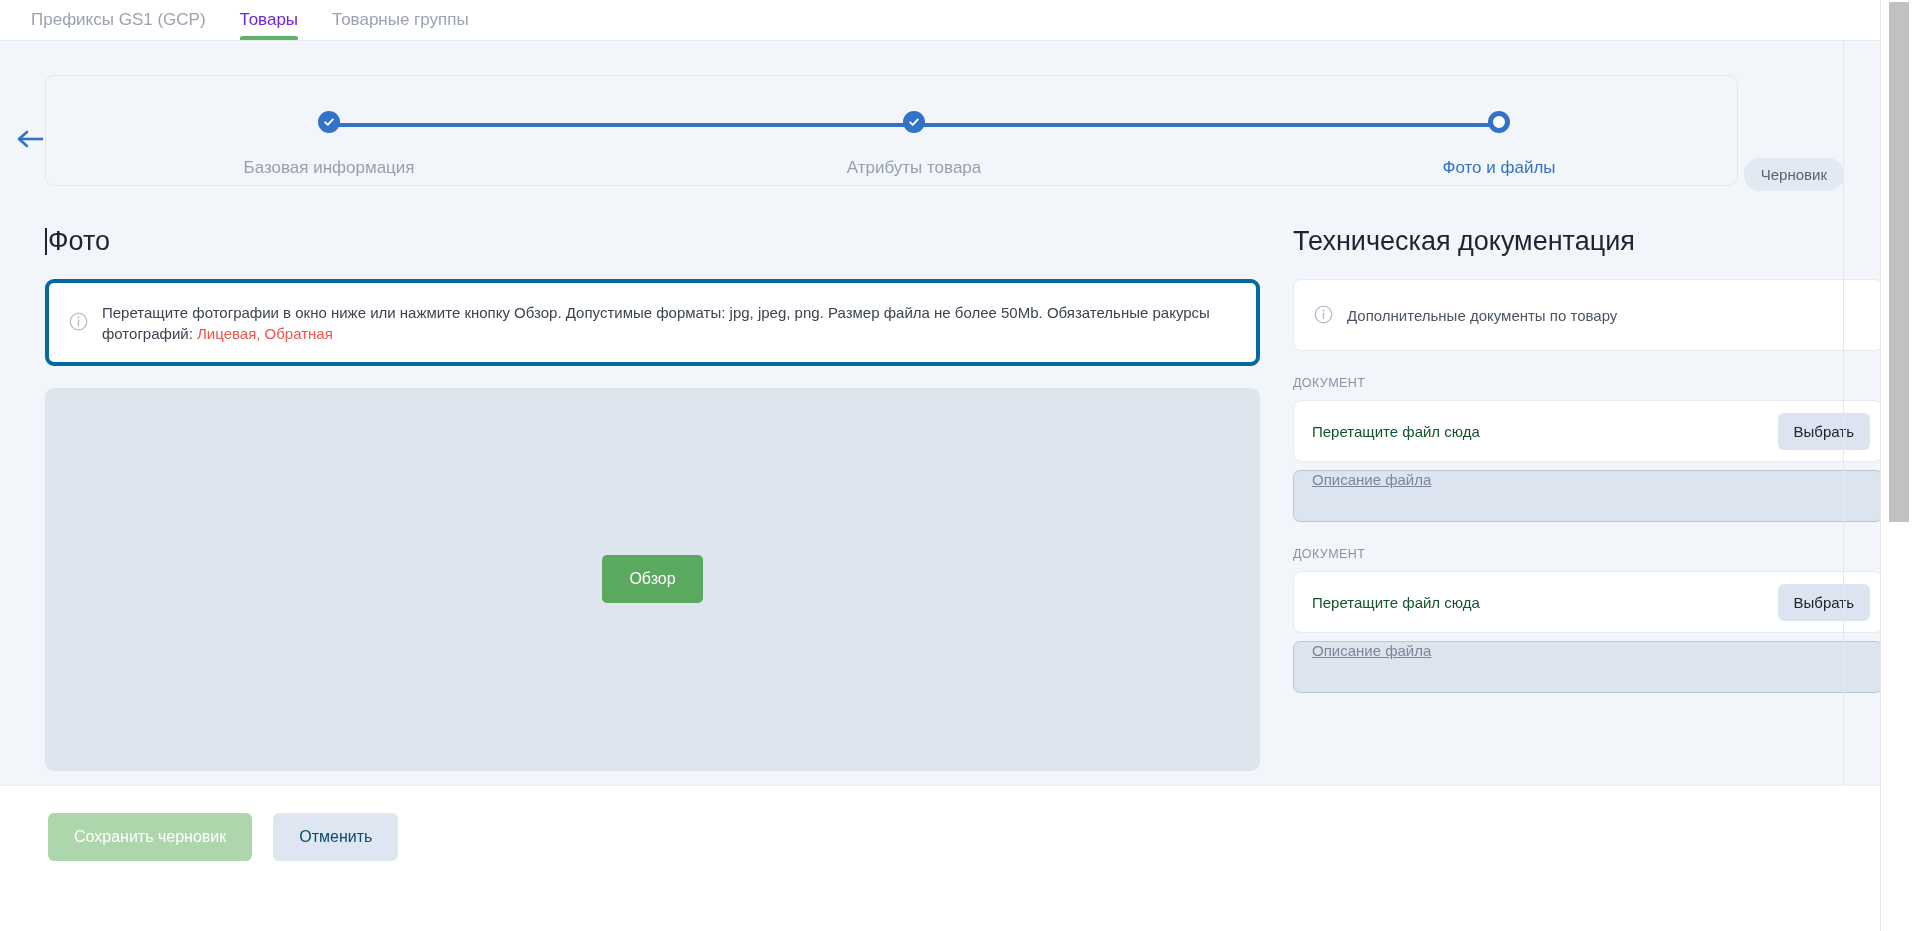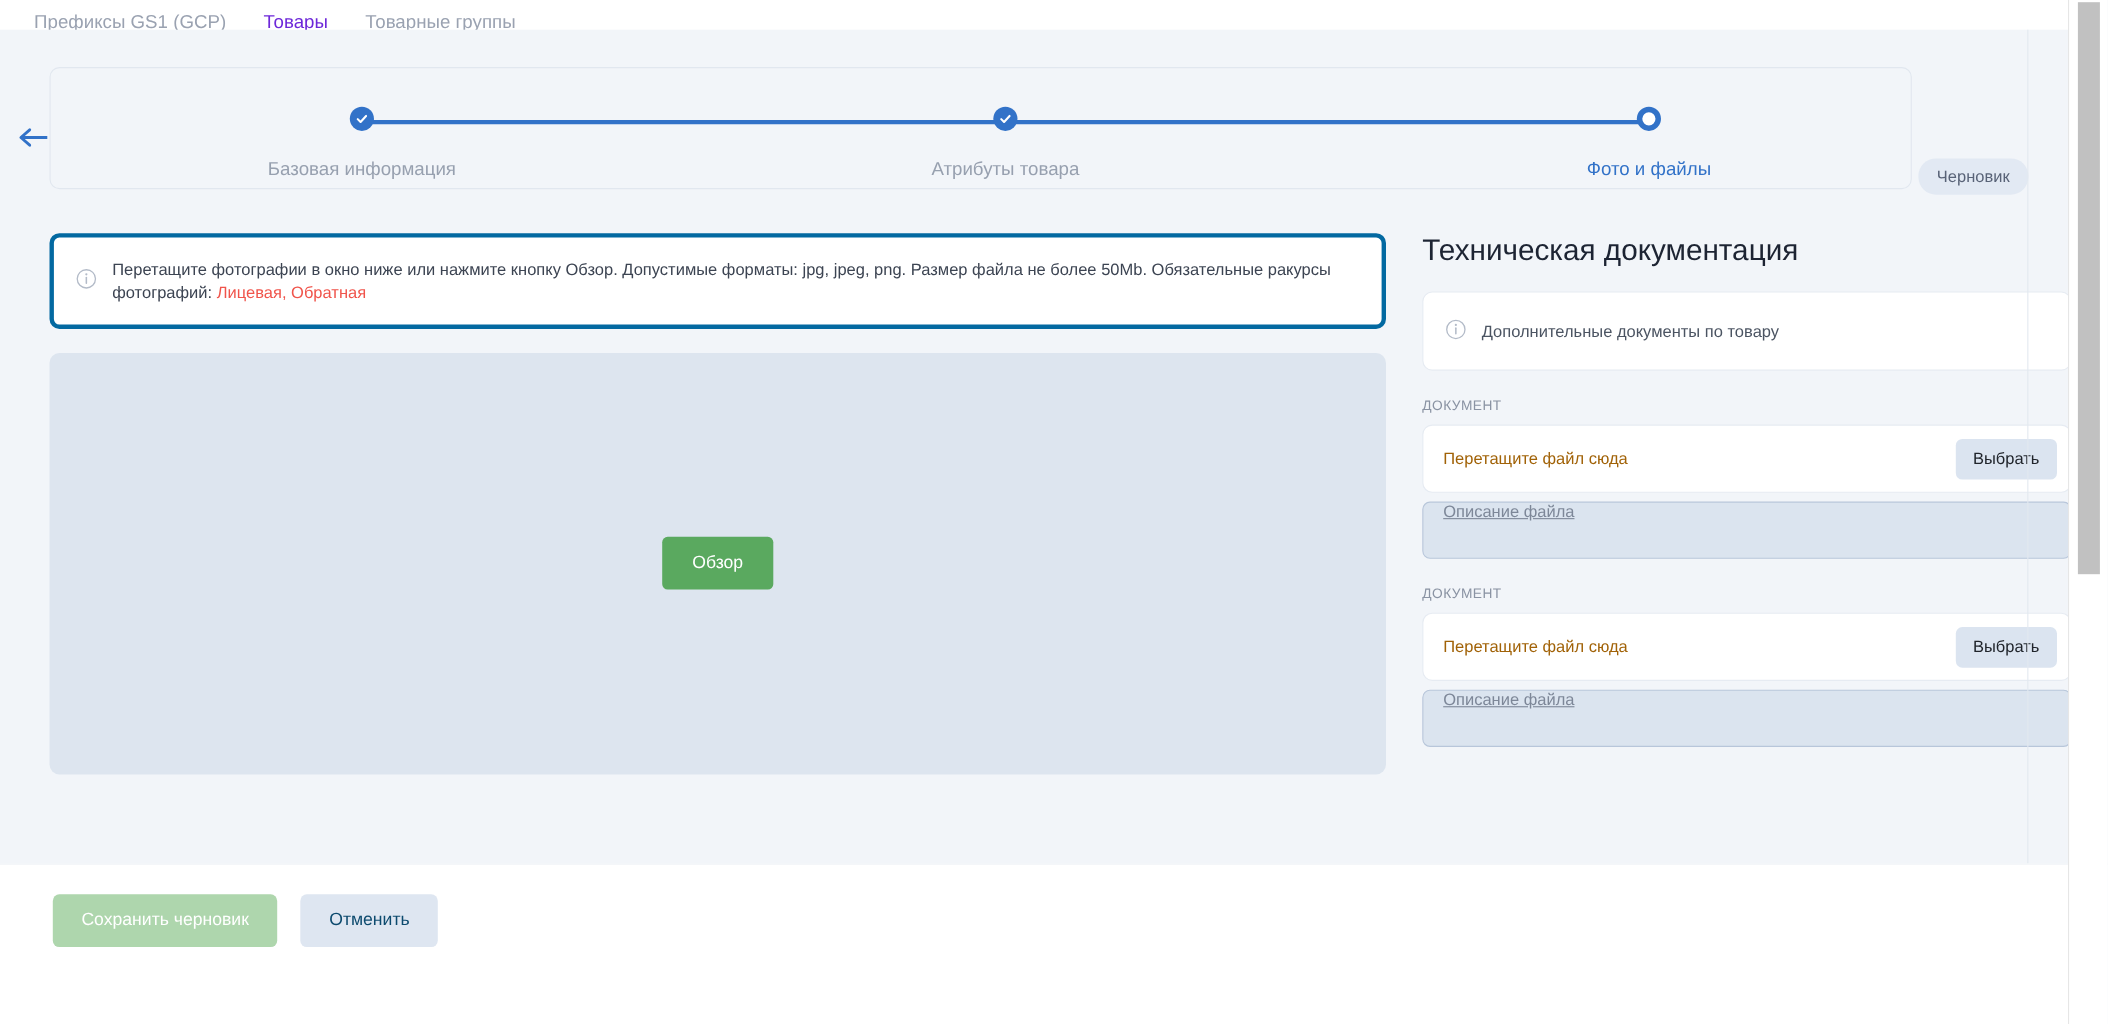--- a/index.html
+++ b/index.html
@@ -41,21 +41,21 @@
     position: absolute;
     left: 17px; right: 17px; bottom: 0;
     height: 4px;
     background: #63b26b;
     border-radius: 2px 2px 0 0;
   }
 
   
   .body-area {
     position: absolute;
-    top: 27px; left: 0;
+    top: 41px; left: 0;
     width: 1880px; height: 744px;
     background: #f2f5f9;
   }
 
   
   .back-arrow {
     position: absolute;
     left: 10px; top: 78px;
     width: 40px; height: 40px;
     display: flex; align-items: center; justify-content: center;
@@ -215,21 +215,21 @@
     border: 1px solid #e6ebf2;
     border-radius: 9px;
     height: 62px;
     display: flex;
     align-items: center;
     justify-content: space-between;
     padding: 0 12px 0 18px;
   }
   .file-placeholder {
     font-size: 15px;
-    color: #a16207;
+    color: #14532d;
   }
   .btn-select {
     background: #dbe4f0;
     color: #20242b;
     border: none;
     border-radius: 6px;
     font-size: 15px;
     padding: 10px 16px;
     cursor: pointer;
     font-family: inherit;
@@ -350,20 +350,23 @@
 
       <div class="step" style="left:1453px;">
         <div class="dot-current"></div>
         <div class="step-label current">Фото и файлы</div>
       </div>
     </div>
 
     <div class="draft-chip">Черновик</div>
 
     <div class="left-col">
+      <h2 class="section-title">
+        <span class="caret"></span><span>Фото</span>
+      </h2>
 
       <div class="info-card">
         <span class="icon-info">
           <svg width="19" height="19" viewBox="0 0 19 19">
             <circle cx="9.5" cy="9.5" r="8.3" fill="none" stroke="#b3bbc8" stroke-width="1.2"></circle>
             <circle cx="9.5" cy="5.4" r="1" fill="#b3bbc8"></circle>
             <rect x="8.8" y="7.6" width="1.4" height="6.5" rx="0.7" fill="#b3bbc8"></rect>
           </svg>
         </span>
         <div class="info-text">

